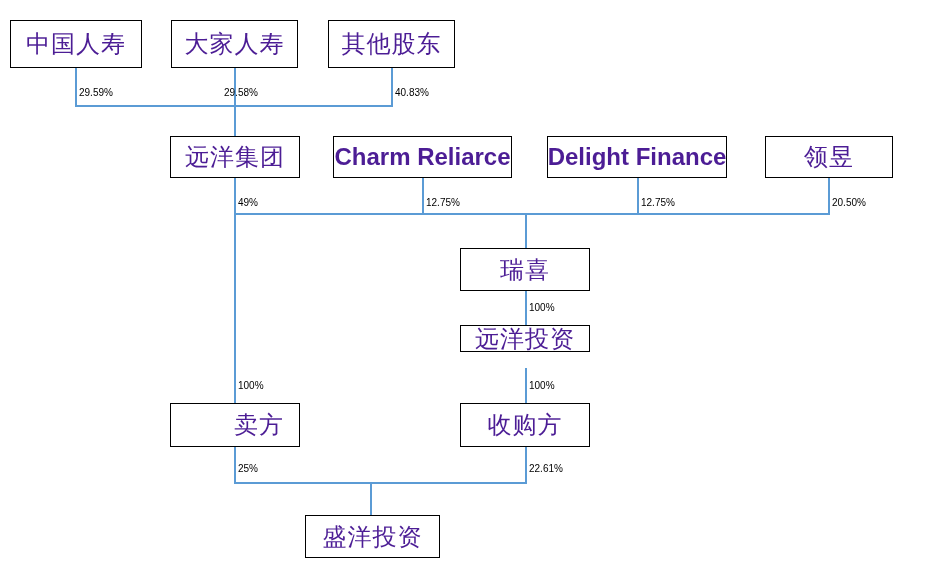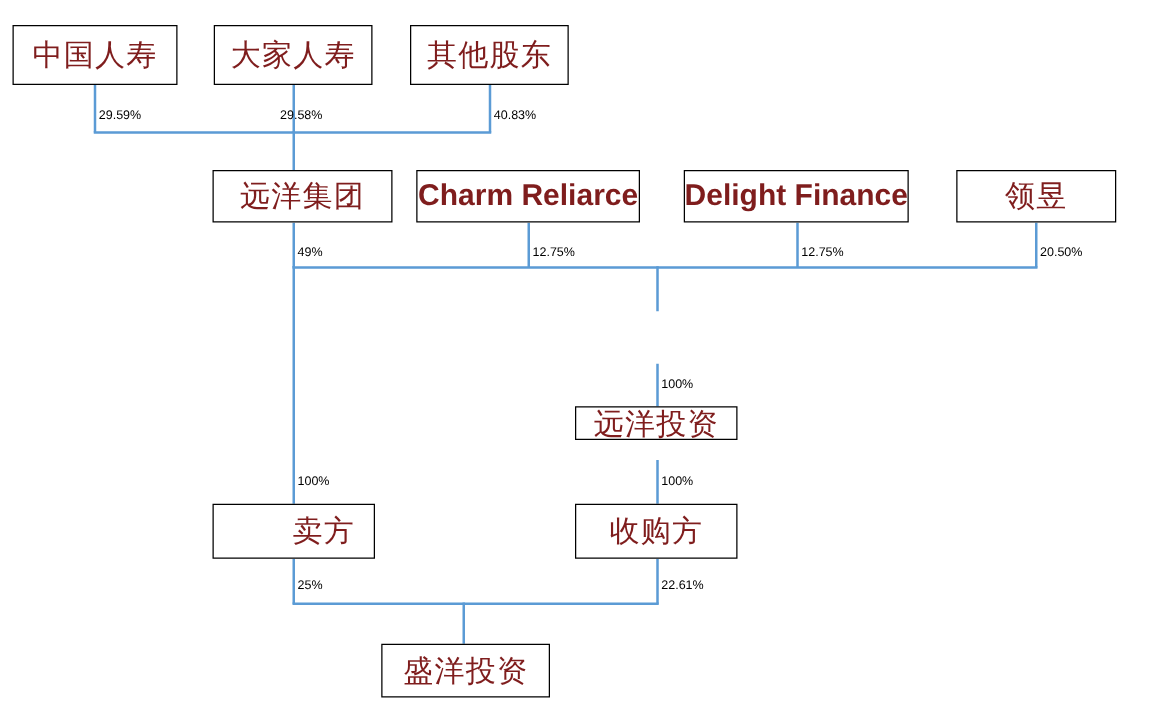--- a/index.html
+++ b/index.html
@@ -23,21 +23,21 @@
     background: #ffffff;
     display: flex;
     align-items: center;
     justify-content: center;
     z-index: 3;
   }
   .node-label {
     display: block;
     line-height: 1;
     white-space: nowrap;
-    color: #7f1d1d;
+    color: #4c1d95;
   }
   
   .cn .node-label {
     font-family: "DejaVu Serif", "Liberation Serif", serif;
     font-size: 24px;
     font-weight: 400;
     letter-spacing: 1px;
   }
   
   .en .node-label {
@@ -112,33 +112,36 @@
   <div class="node cn" style="left:10px; top:20px; width:132px; height:48px;">
     <span class="node-label">中国人寿</span>
   </div>
   <div class="node cn" style="left:171px; top:20px; width:127px; height:48px;">
     <span class="node-label">大家人寿</span>
   </div>
   <div class="node cn" style="left:328px; top:20px; width:127px; height:48px;">
     <span class="node-label">其他股东</span>
   </div>
 
-  <div class="node cn" style="left:170px; top:136px; width:144px; height:42px;">
+  <div class="node cn" style="left:170px; top:136px; width:130px; height:42px;">
     <span class="node-label">远洋集团</span>
   </div>
   <div class="node en" style="left:333px; top:136px; width:179px; height:42px;">
     <span class="node-label">Charm Reliarce</span>
   </div>
   <div class="node en" style="left:547px; top:136px; width:180px; height:42px;">
     <span class="node-label">Delight Finance</span>
   </div>
   <div class="node cn" style="left:765px; top:136px; width:128px; height:42px;">
     <span class="node-label">领昱</span>
   </div>
 
+  <div class="node cn" style="left:460px; top:248px; width:130px; height:43px;">
+    <span class="node-label">瑞喜</span>
+  </div>
 
   <div class="node cn" style="left:460px; top:325px; width:130px; height:27px;text-align:center;">
     <span class="node-label">远洋投资</span>
   </div>
 
   <div class="node cn" style="left:170px; top:403px; width:130px; height:44px;padding-left:48px;">
     <span class="node-label">卖方</span>
   </div>
   <div class="node cn" style="left:460px; top:403px; width:130px; height:44px;">
     <span class="node-label">收购方</span>

